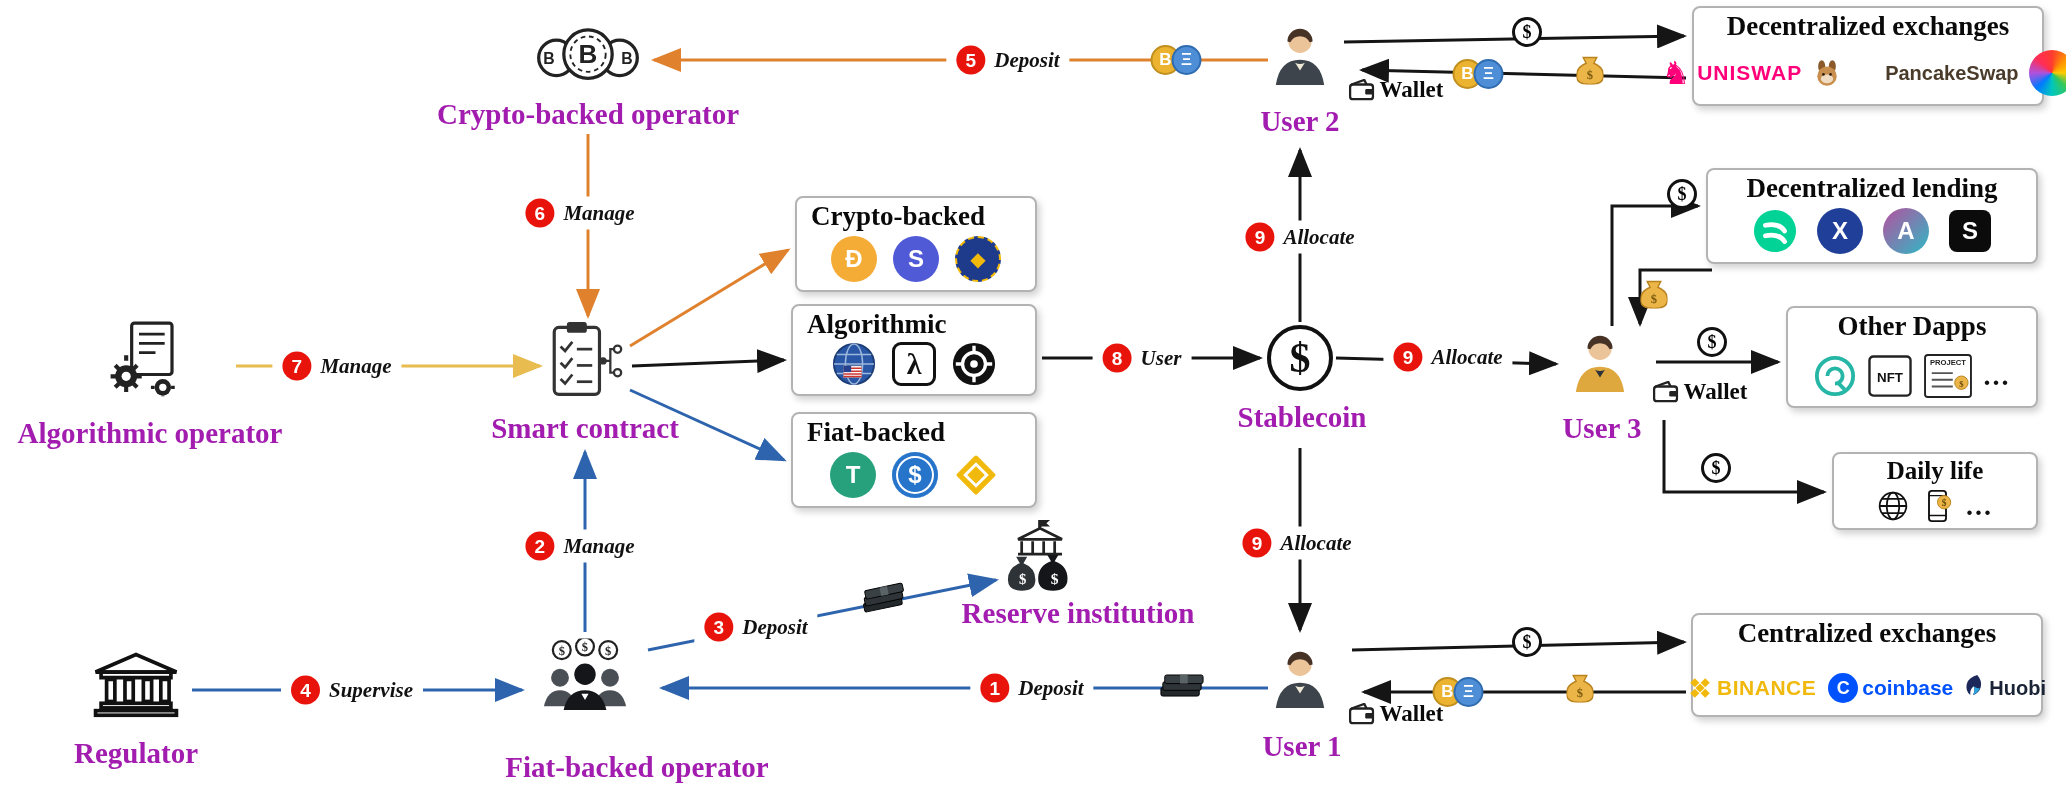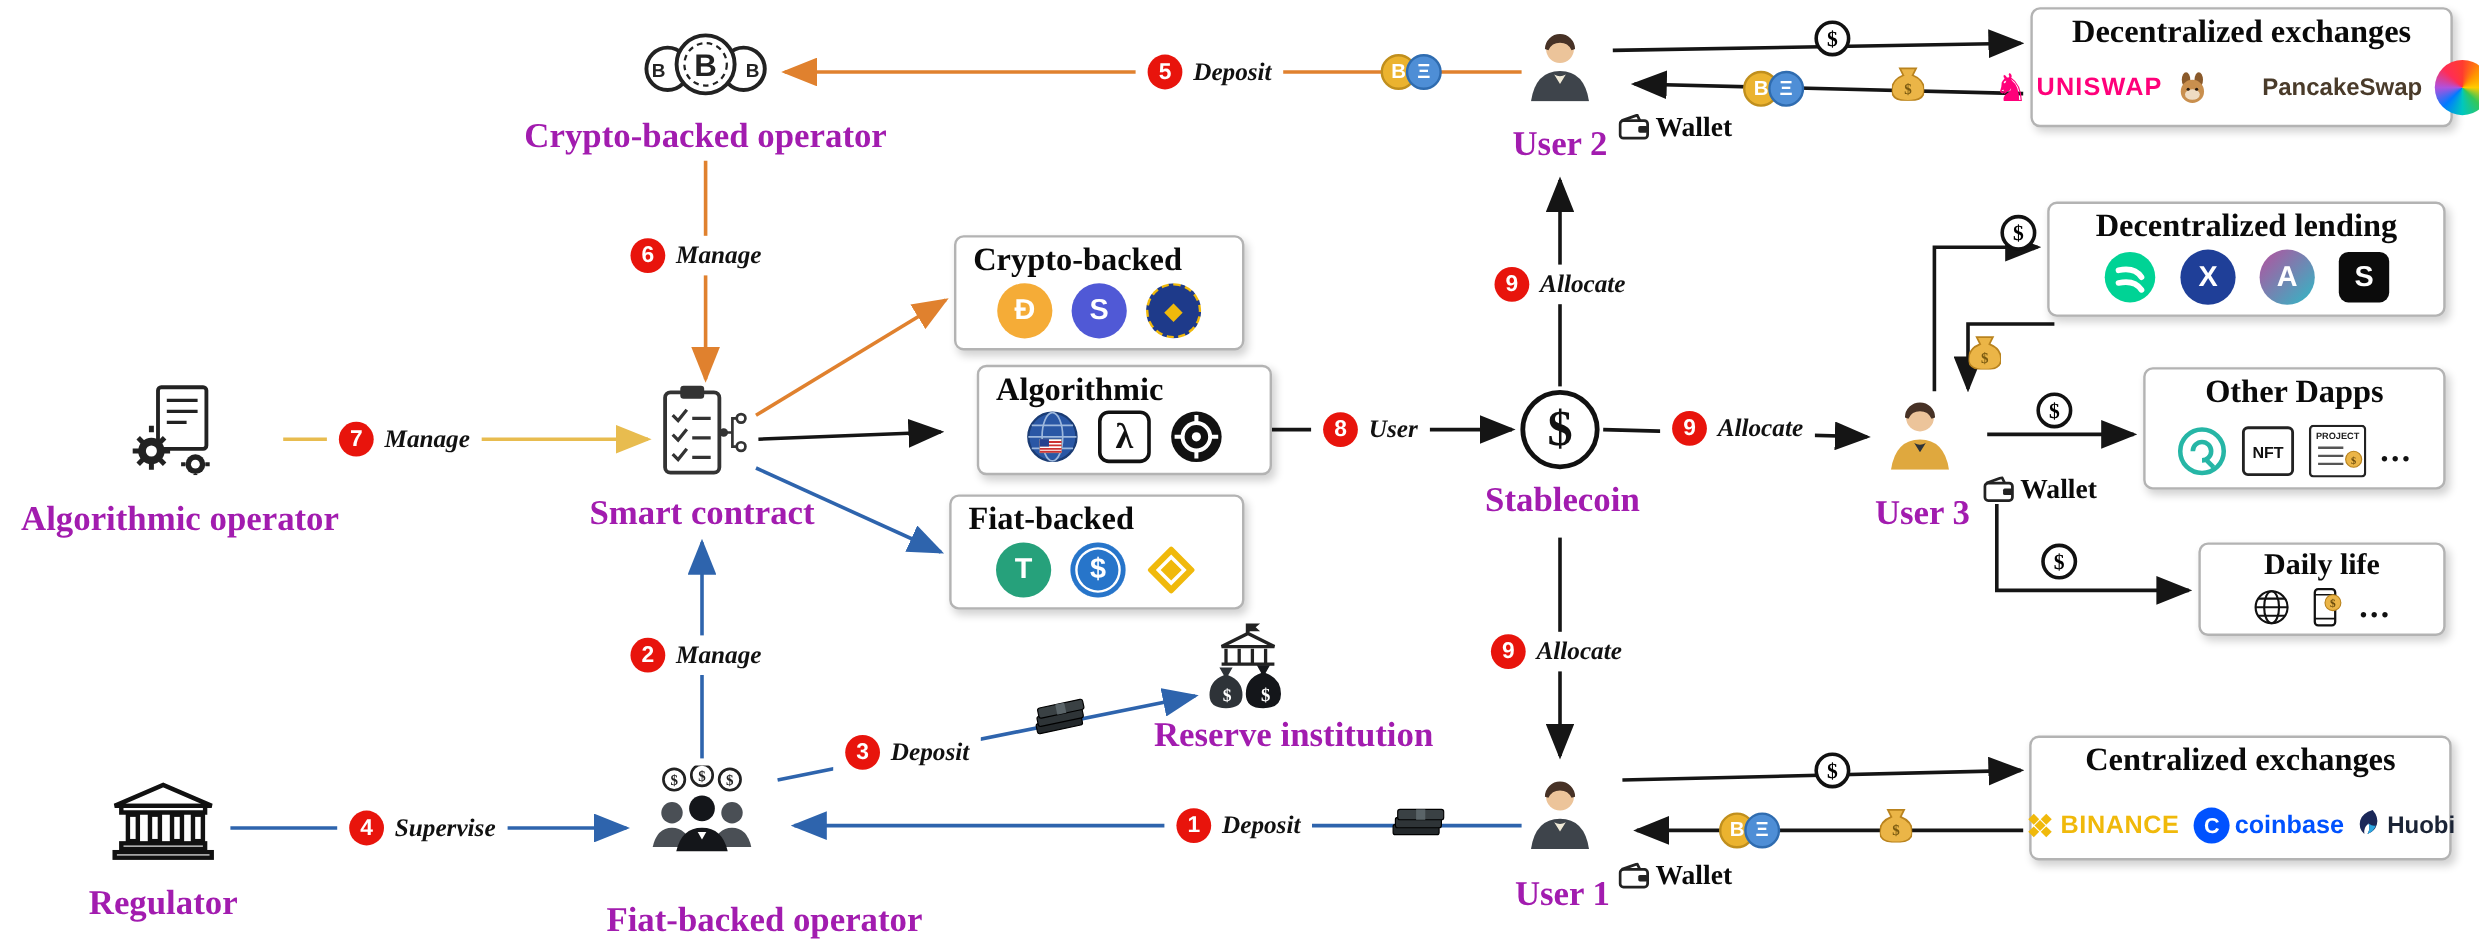--- a/index.html
+++ b/index.html
@@ -33,21 +33,21 @@
   .coinpair { position:absolute; transform:translate(-50%,-50%); z-index:3; display:flex; }
   .coinpair .eth { margin-left:-9px; }
   .btc-coin { background:#EBB32F; border:2px solid #c08f1d; }
   .eth-coin { background:#4E8ED6; border:2px solid #2f6cb0; }
 
   .dollar-badge { position:absolute; transform:translate(-50%,-50%); width:30px; height:30px;
                   border:3px solid #111; border-radius:50%; background:#fff; display:flex;
                   align-items:center; justify-content:center; font-weight:bold; font-size:18px; z-index:3; }
 
   .wallet { display:flex; align-items:center; gap:5px; font-weight:bold; font-size:23px; color:#0a0a0a;
-            white-space:nowrap; z-index:3;margin-top:16px; }
+            white-space:nowrap; z-index:3; }
 
   .stablecoin-circle { width:66px; height:66px; border:4px solid #111; border-radius:50%; background:#fff;
                        display:flex; align-items:center; justify-content:center; font-weight:bold;
                        font-size:42px; color:#111; }
   .lambda-tile { width:44px; height:44px; border:3px solid #111; border-radius:9px; background:#fff;
                  display:flex; align-items:center; justify-content:center; font-size:30px; font-weight:bold;
                  color:#111; flex:0 0 auto; }
   .rainbow { width:46px; height:46px; border-radius:50%; flex:0 0 auto;
              background:conic-gradient(#ff3b30,#ff9500,#ffcc00,#34c759,#00c7be,#007aff,#af52de,#ff2d55,#ff3b30); }
   .synth-tile { width:42px; height:42px; border-radius:8px; background:#0b0b0b; color:#fff; display:flex;
@@ -296,21 +296,21 @@
         </span>
       <span class="coin c46" style="background:#5059D6;">
           <span>S</span>
         </span>
       <span class="coin c46 crypto3" style="background:#1E3A8A; border:2px dashed #F0B90B;">
           <span class="dia">◆</span>
         </span>
     </div>
   </div>
 
-  <div class="panel" style="left:791px; top:304px; width:246px; height:92px;margin-left:23px;">
+  <div class="panel" style="left:791px; top:304px; width:246px; height:92px;">
     <div class="panel-title left">Algorithmic</div>
     <div class="panel-row">
       <svg viewBox="0 0 46 46" width="44" height="44">
         <circle cx="23" cy="23" r="21" fill="#2a57a5" stroke="#1b3c74" stroke-width="2"></circle>
         <g stroke="#9db8dd" stroke-width="1.5" fill="none">
             <ellipse cx="23" cy="23" rx="9" ry="21"></ellipse>
             <path d="M2 23 h42 M5 13 h36 M5 33 h36"></path>
           </g>
         <rect x="12" y="25" width="19" height="12" fill="#fff" stroke="#888" stroke-width="0.5"></rect>
         <path d="M12 27.5 h19 M12 30.5 h19 M12 33.5 h19 M12 36 h19" stroke="#cc3333" stroke-width="1.6"></path>

